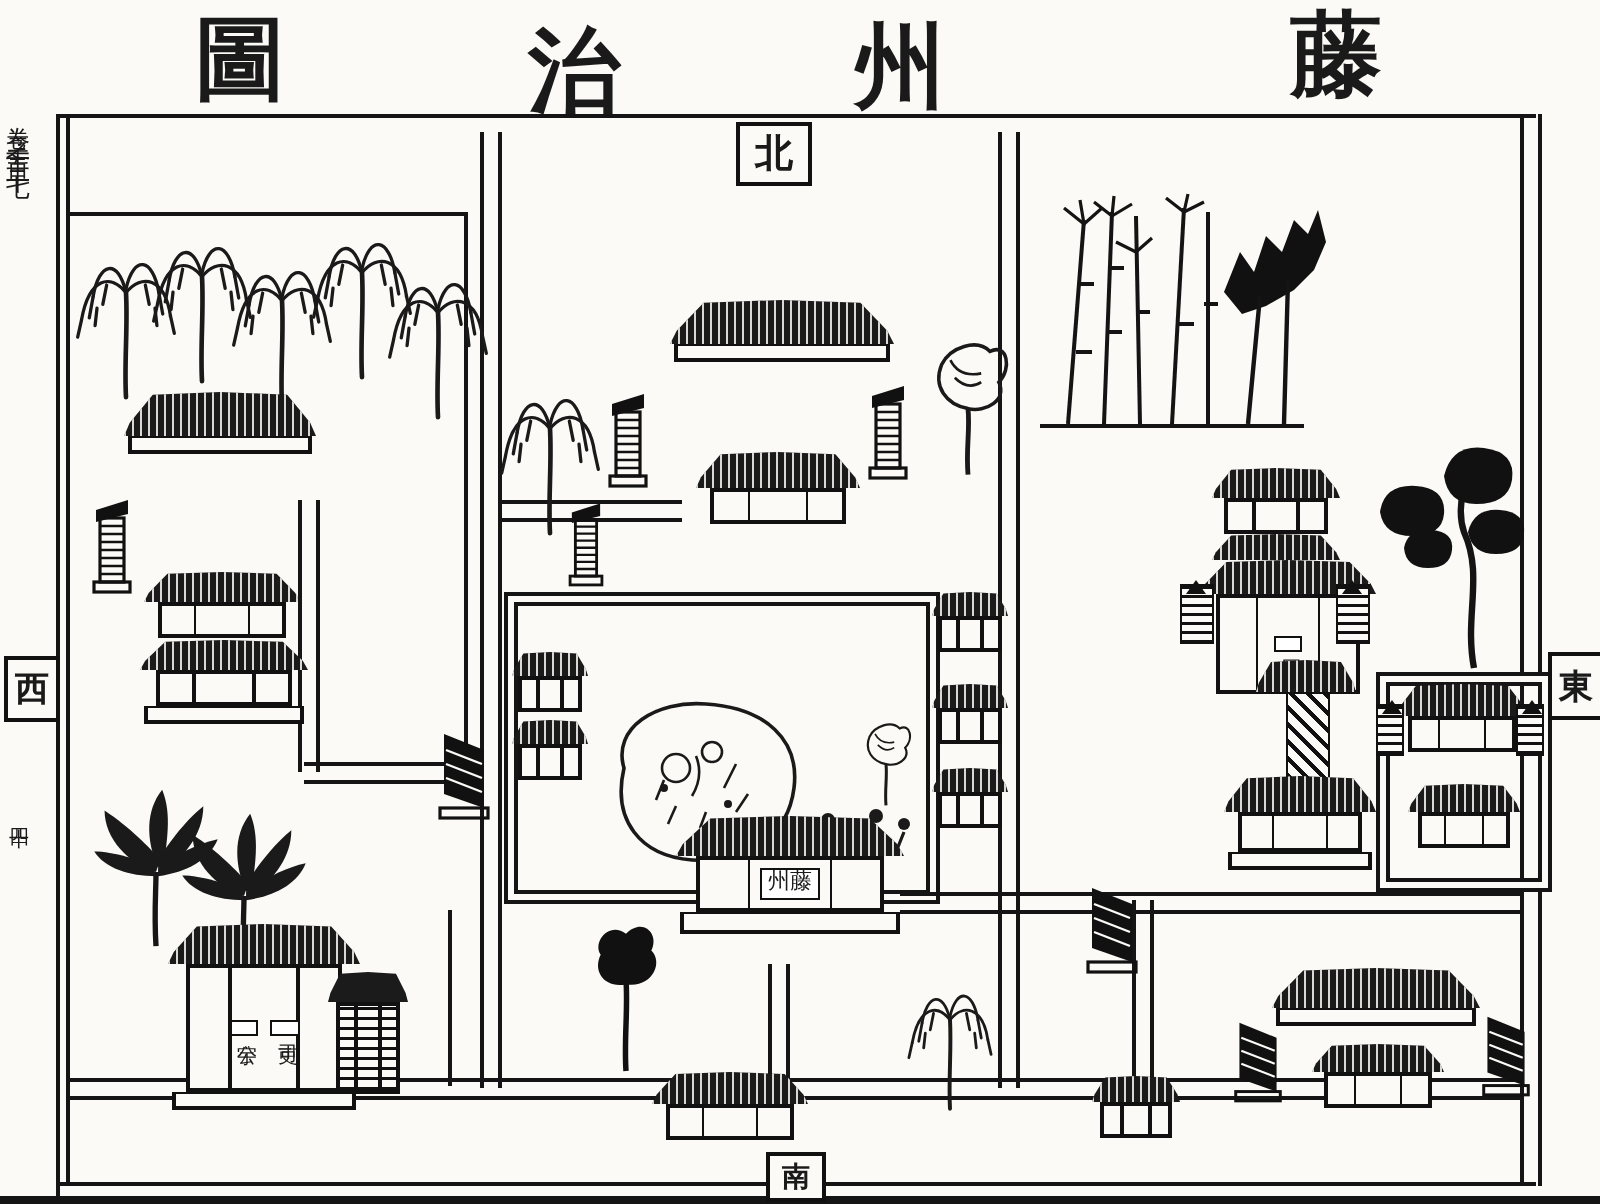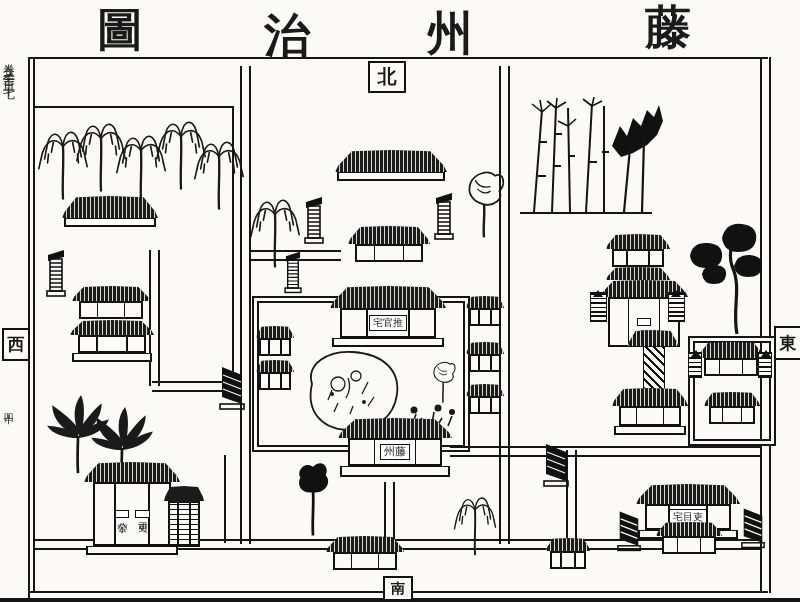--- a/index.html
+++ b/index.html
@@ -159,27 +159,20 @@
     </svg>
 
   <div class="house" style="left:348px;top:226px;width:82px;">
     <div class="roof" style="height:18px;"></div>
     <div class="body" style="height:14px;"></div>
   </div>
   <svg class="tree" style="left:282px;top:250px;" width="22" height="46" viewBox="0 0 24 52">
       <use href="#btower"></use>
     </svg>
 
-  <div class="house" style="left:330px;top:286px;width:116px;">
-    <div class="roof" style="height:22px;"></div>
-    <div class="body" style="height:26px;">
-      <span class="sign rtl">推官宅</span>
-    </div>
-    <div class="platform"></div>
-  </div>
 
   <div class="house" style="left:256px;top:326px;width:38px;">
     <div class="roof" style="height:12px;"></div>
     <div class="body" style="height:10px;"></div>
   </div>
   <div class="house" style="left:256px;top:360px;width:38px;">
     <div class="roof" style="height:12px;"></div>
     <div class="body" style="height:10px;"></div>
   </div>
   <div class="house" style="left:466px;top:296px;width:38px;">
@@ -207,21 +200,21 @@
     <path d="M10 40 l4 -12 M14 42 l6 -10 M30 38 l2 -12 M34 42 l6 -10 M46 40 l4 -10" fill="none" stroke="#1a1a1a" stroke-width="1.6"></path>
     <circle cx="12" cy="24" r="3.5" fill="#1a1a1a"></circle>
       <circle cx="36" cy="22" r="3.5" fill="#1a1a1a"></circle>
     <circle cx="50" cy="26" r="3" fill="#1a1a1a"></circle>
       <circle cx="24" cy="44" r="2.5" fill="#1a1a1a"></circle>
   </svg>
   <svg class="tree" style="left:428px;top:356px;" width="30" height="48" viewBox="0 0 40 70">
       <use href="#scrubtree"></use>
     </svg>
 
-  <div class="house" style="left:338px;top:418px;width:114px;z-index:12;font-family:Liberation Mono, monospace;">
+  <div class="house" style="left:338px;top:408px;width:114px;z-index:12;font-family:Liberation Mono, monospace;">
     <div class="roof" style="height:20px;"></div>
     <div class="body" style="height:24px;">
       <span class="sign rtl" style="font-size:11px;">藤州</span>
     </div>
     <div class="platform" style="height:8px;"></div>
   </div>
 
   <div class="house" style="left:326px;top:536px;width:78px;z-index:12;">
     <div class="roof" style="height:16px;"></div>
     <div class="body" style="height:12px;"></div>
@@ -360,23 +353,20 @@
     <div class="roof" style="height:14px;"></div>
     <div class="body" style="height:12px;"></div>
   </div>
 
   <svg class="tree" style="left:542px;top:440px;" width="28" height="48" viewBox="0 0 28 46">
       <use href="#dtower"></use>
     </svg>
 
   <div class="house" style="left:636px;top:484px;width:104px;">
     <div class="roof" style="height:20px;"></div>
-    <div class="body" style="height:22px;">
-      <span class="sign rtl">吏目宅</span>
-    </div>
     <div class="platform"></div>
   </div>
   <svg class="tree" style="left:616px;top:502px;" width="26" height="56" viewBox="0 0 28 46">
       <use href="#dtower"></use>
     </svg>
   <svg class="tree" style="left:740px;top:500px;" width="26" height="54" viewBox="0 0 28 46">
       <use href="#dtower"></use>
     </svg>
   <div class="house" style="left:656px;top:522px;width:66px;z-index:12;">
     <div class="roof" style="height:14px;"></div>

